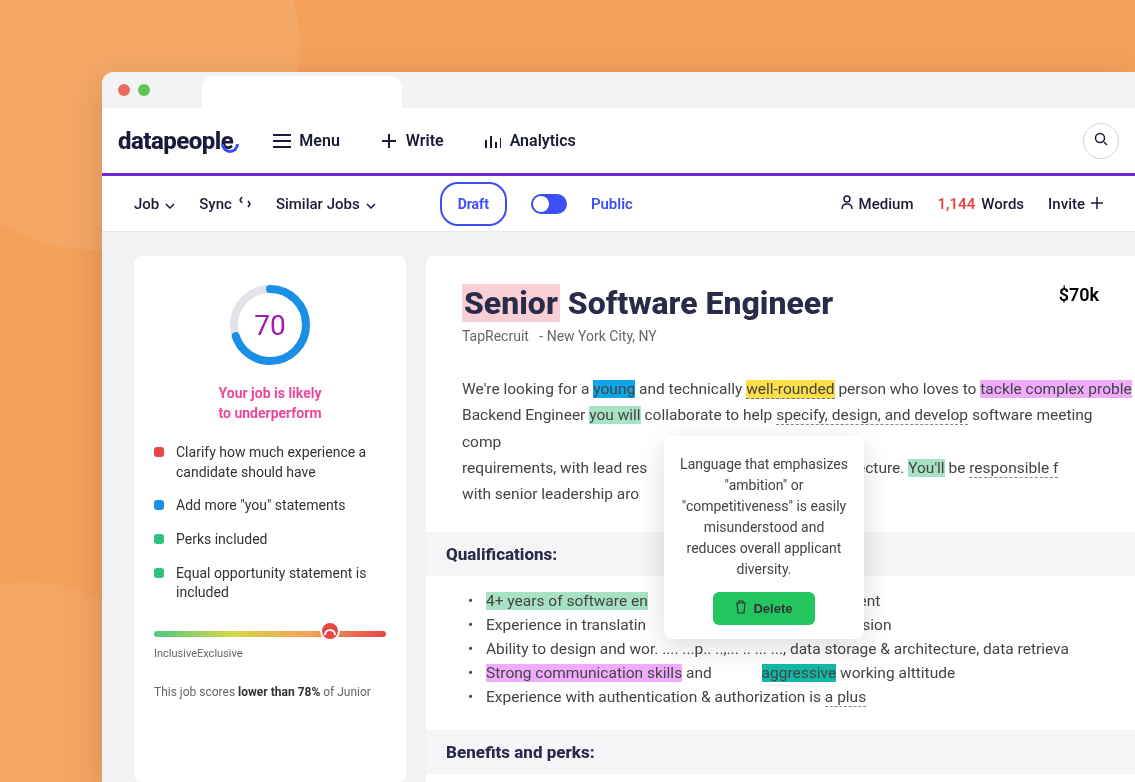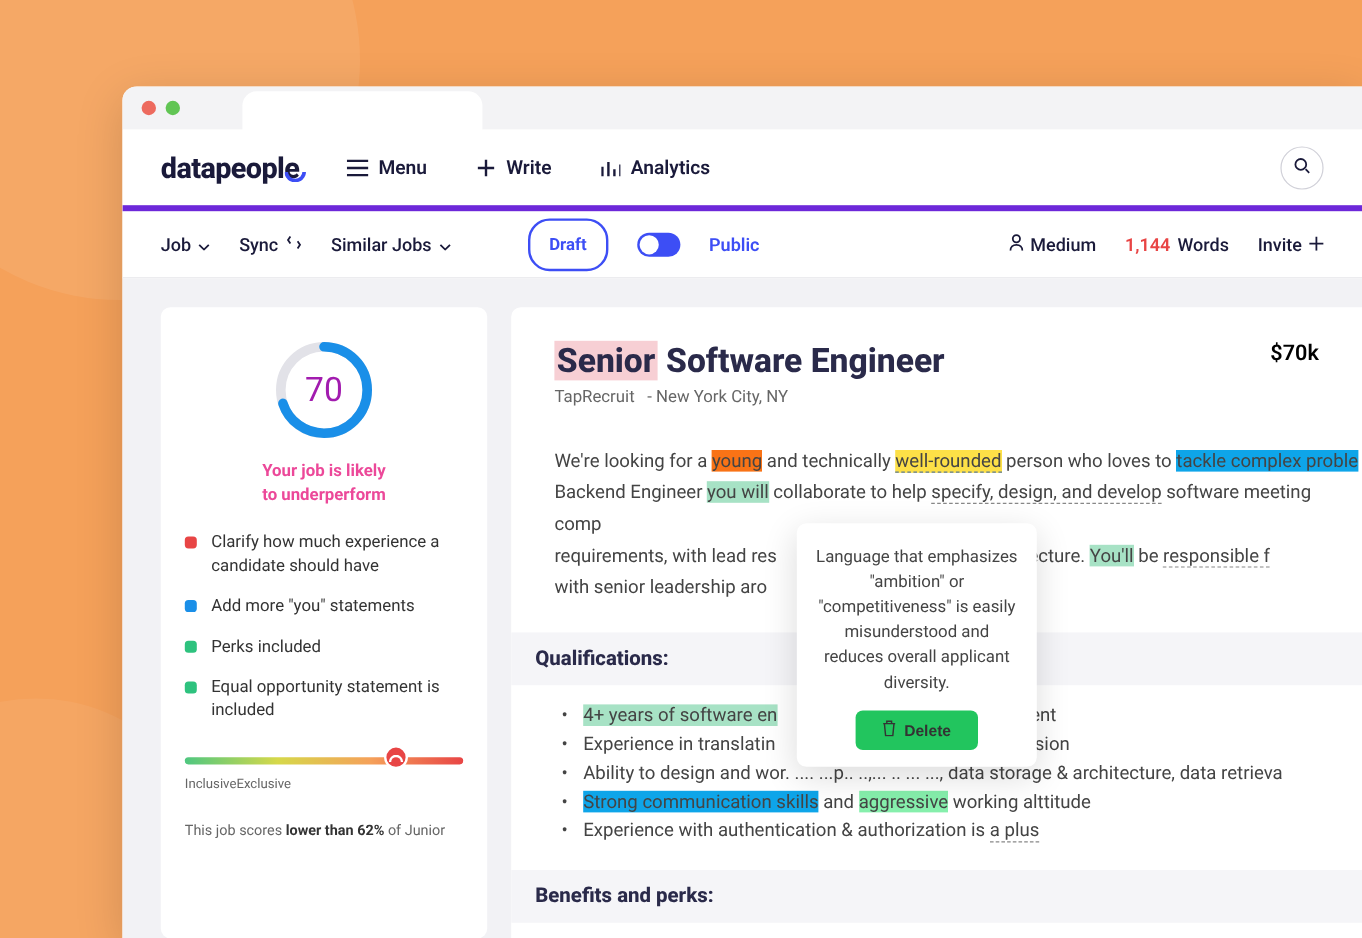--- a/index.html
+++ b/index.html
@@ -59,24 +59,24 @@
     left: 100px;
     top: 4px;
     width: 200px;
     height: 42px;
     background: #fff;
     border-radius: 12px 12px 0 0;
   }
   .nav-bar {
     height: 68px;
     background: #fff;
-    border-bottom: 5px solid #6d28d9;
-    display: flex;
-    align-items: center;
-    padding: 0 32px;
+    border-bottom: 3px solid #6d28d9;
+    display: flex;
+    align-items: center;
+    padding: 0 16px;
     gap: 40px;
     position: relative;
     z-index: 2;
   }
   .logo {
     font-size: 24px;
     font-weight: 800;
     color: #1a1a3a;
     letter-spacing: -0.5px;
     position: relative;
@@ -245,31 +245,31 @@
   .footer-note b { color: #333; }
   .main-panel {
     flex: 1;
     background: #fff;
     border-radius: 8px 0 0 0;
     padding: 28px 0 0 36px;
     position: relative;
     overflow: hidden;
   }
   .job-header { display: flex; justify-content: space-between; align-items: flex-start; padding-right: 36px; }
-  .job-title { font-size: 28px; font-weight: 800; color: #2a2a4a; margin-bottom: 6px; }
+  .job-title { font-size: 32px; font-weight: 800; color: #2a2a4a; margin-bottom: 6px; }
   .hl-senior { background: #f7cfd4; padding: 0 2px; }
   .job-meta { font-size: 14px; color: #666; }
   .salary { font-size: 18px; font-weight: 600; color: #000000; }
   .job-body { margin-top: 32px; font-size: 15.5px; color: #444; line-height: 1.7; padding-right: 0; }
-  .hl-yellow { background: #f97316; }
+  .hl-yellow { background: #0ea5e9; }
   .hl-blue { background: #fde047; border-bottom: 1px dashed #5a7a9a; }
   .hl-green { background: #a7e2c5; }
   .hl-green2 { background: #a7e2c5; }
-  .hl-lav { background: #0ea5e9; }
-  .hl-pink { background: #86efac; }
+  .hl-lav { background: #f0abfc; }
+  .hl-pink { background: #14b8a6; margin-left: 46px; }
   .ul-dash { border-bottom: 1px dashed #888; }
   .section-h {
     font-size: 17px;
     font-weight: 800;
     color: #2a2a4a;
     background: #f5f5f8;
     padding: 12px 36px 12px 20px;
     margin: 24px 0 16px -36px;
   }
   .qual-list { list-style: none; padding-left: 24px; }
@@ -440,21 +440,21 @@
           </div>
       </div>
       <div class="inc-bar">
         <div class="inc-marker"></div>
       </div>
       <div class="inc-labels">
         <span>Inclusive</span>
         <span>Exclusive</span>
       </div>
       <div class="footer-note">
-        <span>This job scores </span><b>lower than 62%</b><span> of Junior</span>
+        <span>This job scores </span><b>lower than 78%</b><span> of Junior</span>
       </div>
     </div>
 
     <div class="main-panel">
       <div class="job-header">
         <div>
           <div class="job-title">
             <span class="hl-senior">Senior</span><span> Software Engineer</span>
           </div>
           <div class="job-meta">

